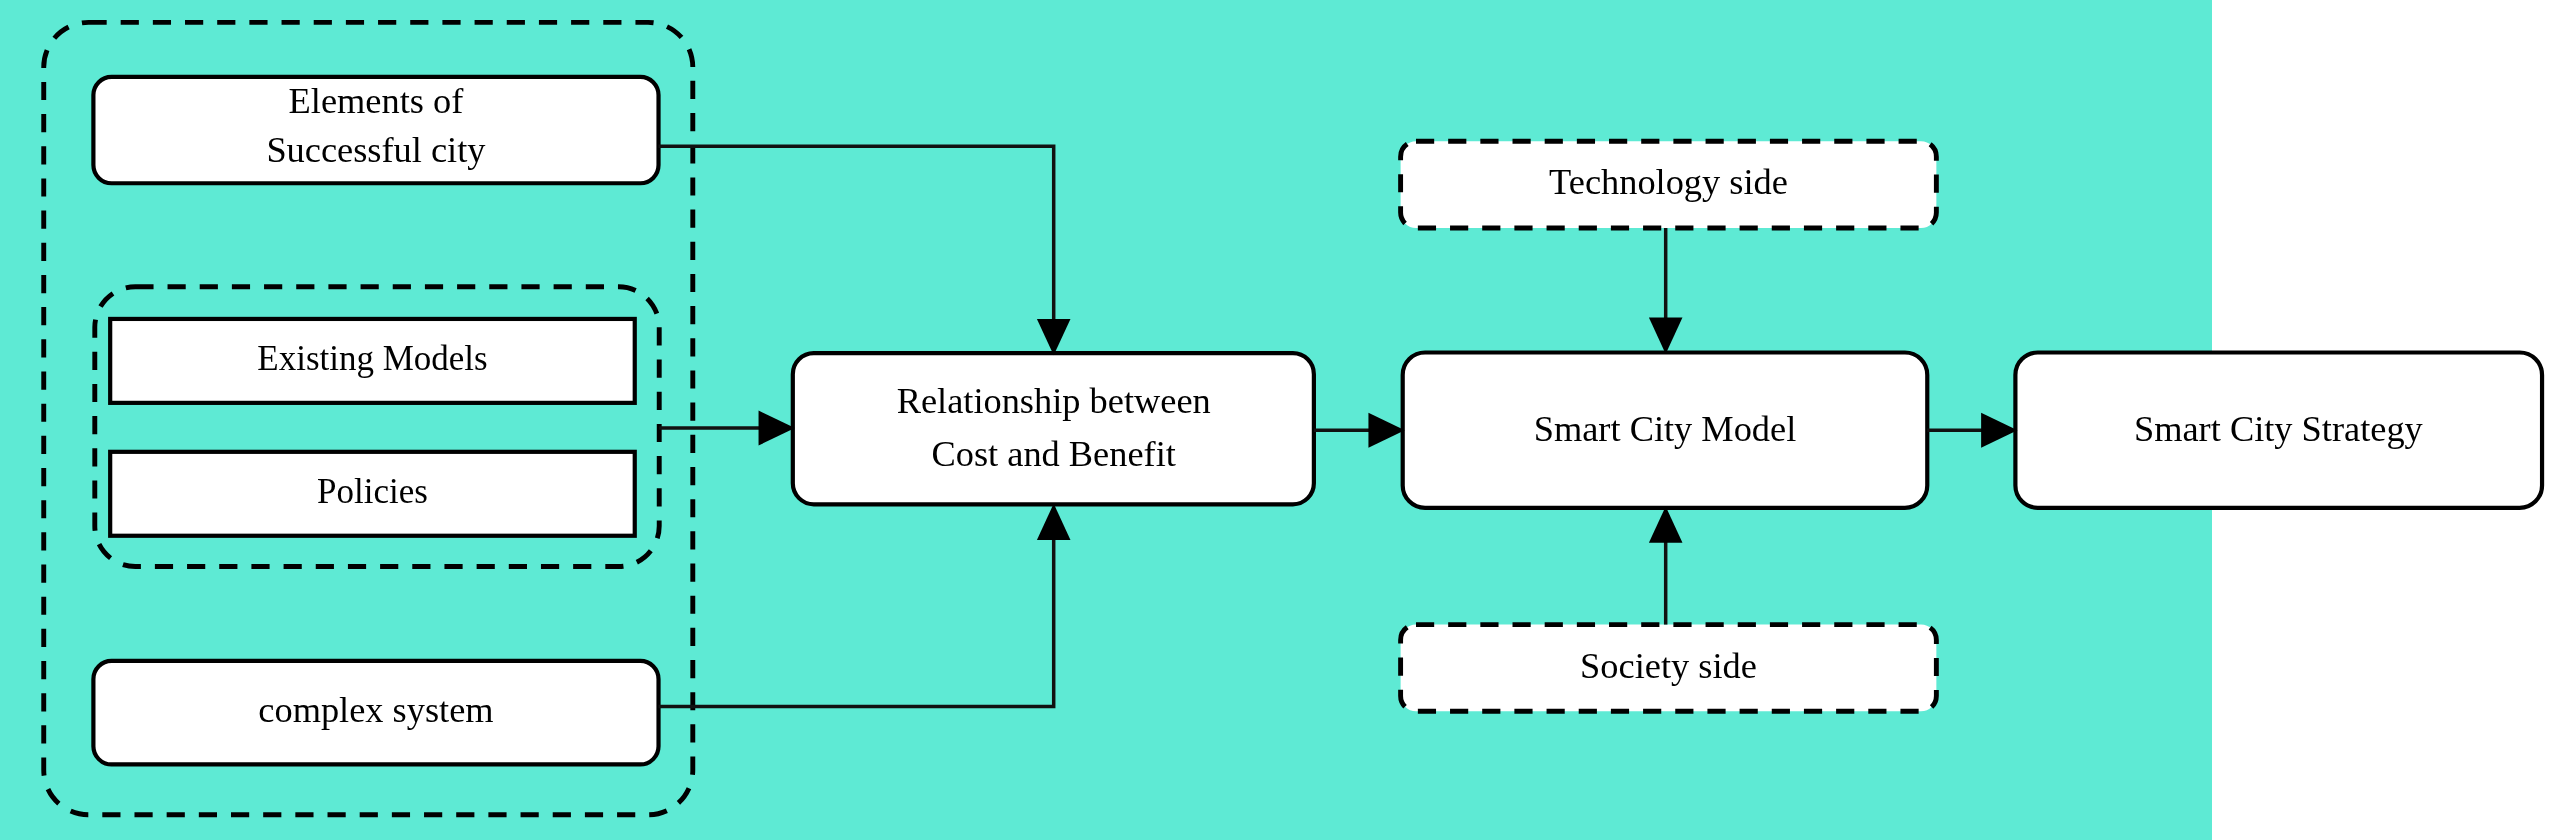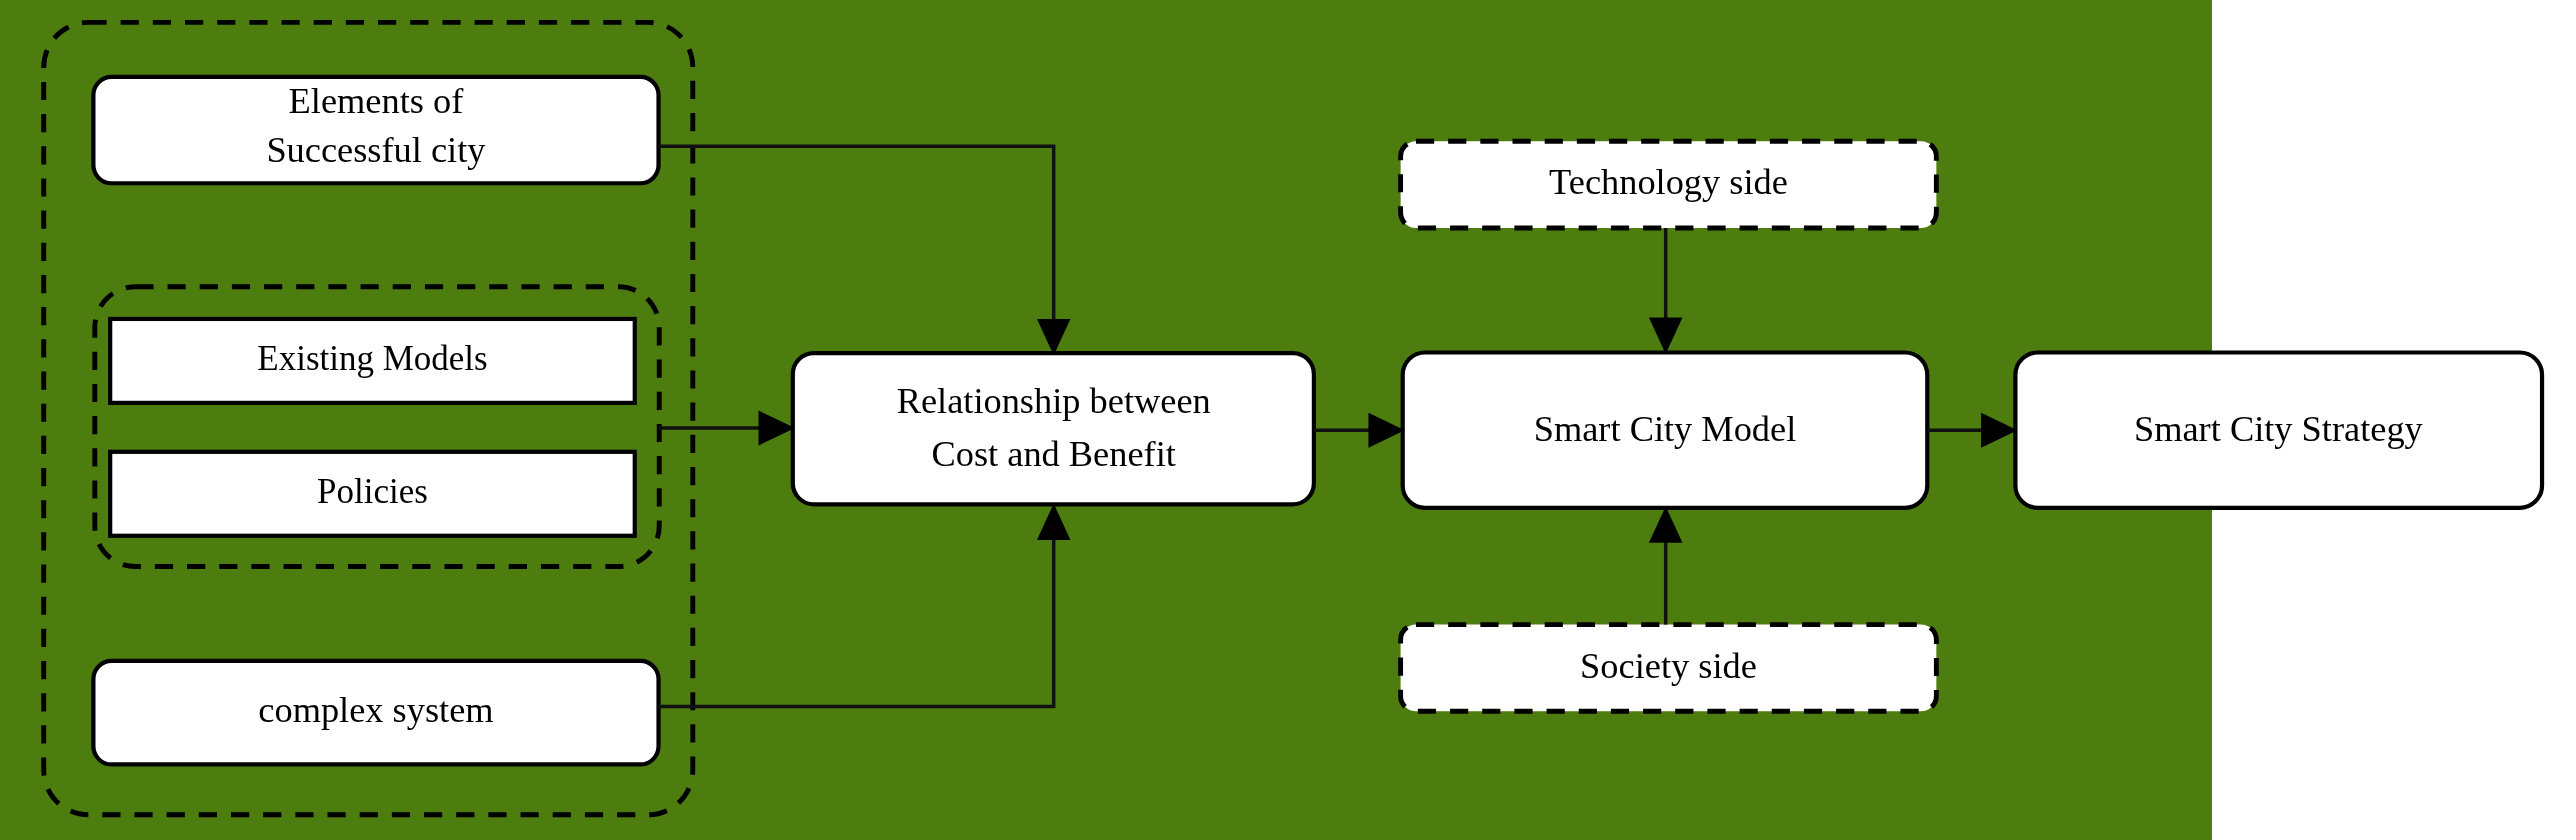--- a/index.html
+++ b/index.html
@@ -10,21 +10,21 @@
   body {
     width: 2576px;
     height: 840px;
     overflow: hidden;
     font-family: "Liberation Serif", "DejaVu Serif", serif;
   }
   #diagram-root {
     position: relative;
     width: 2212px;
     height: 840px;
-    background: #4d7c0f;
+    background: #5eead4;
   }
   svg.diagram-canvas {
     display: block;
     width: 2576px;
     height: 840px;
   }
   .node-label {
     font-family: "Liberation Serif", "DejaVu Serif", serif;
     fill: #000000;
     text-anchor: middle;

